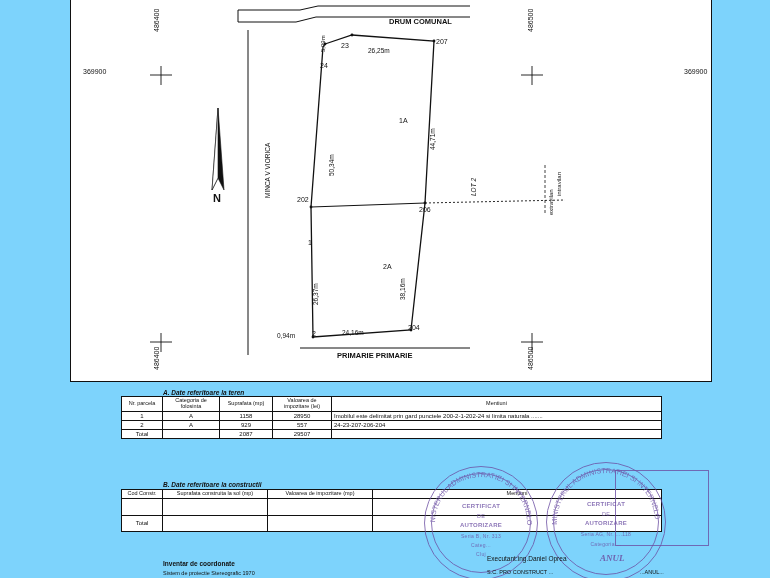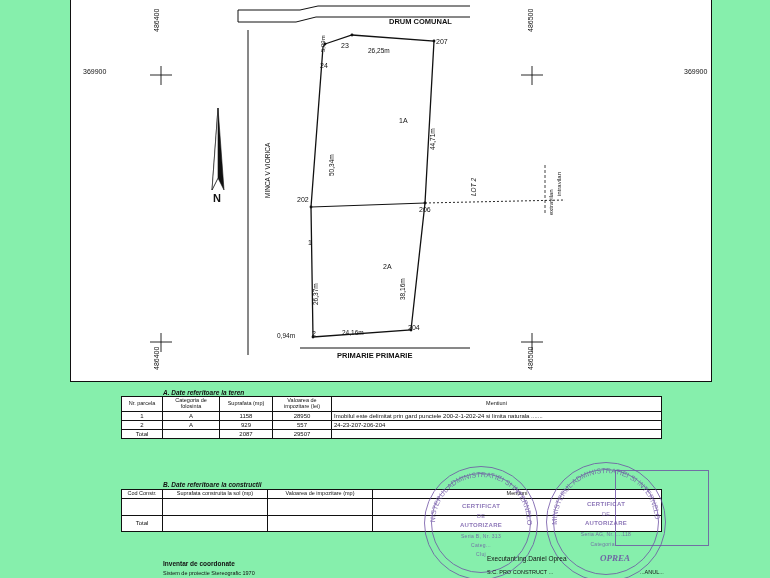--- a/index.html
+++ b/index.html
@@ -1,18 +1,18 @@
 <!DOCTYPE html>
 <html><head>
 <meta charset="utf-8">
 <style>
   html,body{margin:0;padding:0;background:#ffffff;}
   body{width:770px;height:578px;position:relative;overflow:hidden;
        font-family:"Liberation Sans", sans-serif;color:#1a1a1a;}
-  #sheet{position:absolute;left:0;top:0;width:770px;height:578px;background:#86efac;}
+  #sheet{position:absolute;left:0;top:0;width:770px;height:578px;background:#7dd3fc;}
   .txt{position:absolute;white-space:nowrap;font-size:7px;line-height:1;color:#111;}
   .txt.xs{font-size:5.5px;}
   .rot90{transform-origin:0 0;transform:rotate(-90deg);}
   svg{position:absolute;left:0;top:0;overflow:visible;}
 
   
   #planframe{position:absolute;left:70px;top:-4px;width:640px;height:384px;
       border:1.2px solid #111;background:#fff;}
 
   
@@ -210,17 +210,17 @@
         </defs>
       <text font-size="7.2" fill="#6c4fa3" font-family="Liberation Sans, sans-serif">
         <textPath href="#curveR" startOffset="50%" text-anchor="middle">MINISTERUL ADMINISTRATIEI SI INTERNELOR</textPath>
       </text>
     </svg>
   </div>
 
   <div class="sqstamp" style="left:615px;top:470px;width:92px;height:74px;"></div>
 
   <div class="txt" style="left:487px;top:556px;font-size:6.5px;">Executant:ing.Daniel Oprea</div>
-  <div class="hand big" style="left:600px;top:553px;font-weight:bold;color:#6c4fa3;">OPREA</div>
+  <div class="hand big" style="left:600px;top:553px;font-weight:bold;color:#6c4fa3;">ANUL</div>
   <div class="txt xs" style="left:487px;top:570px;">S.C. PRO CONSTRUCT ...</div>
   <div class="txt xs" style="left:640px;top:570px;">...ANUL...</div>
 
 </div>
 
 </body></html>

